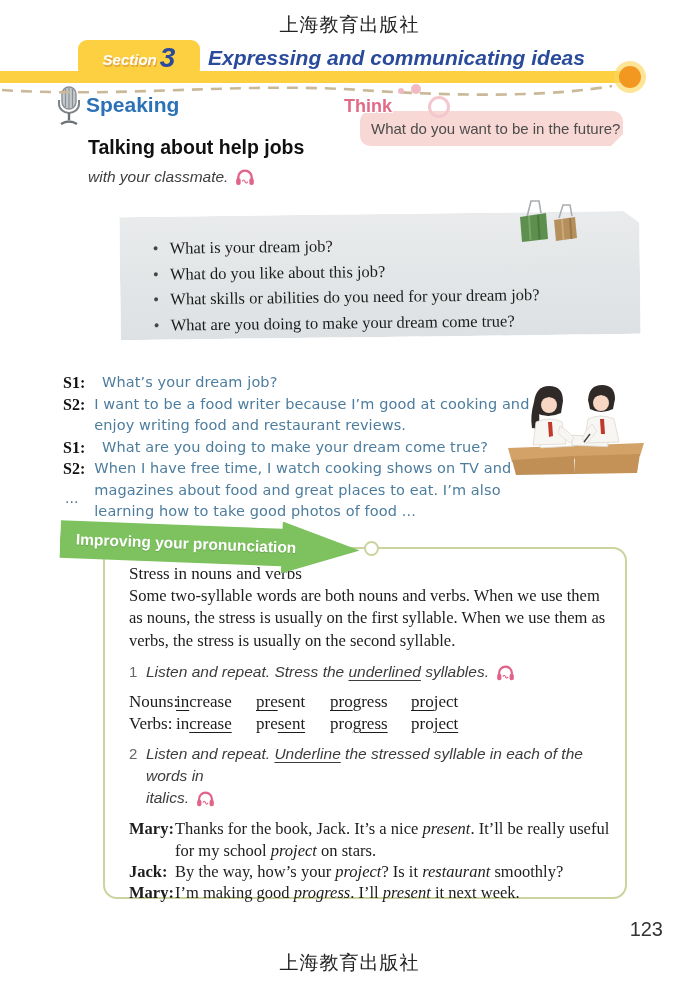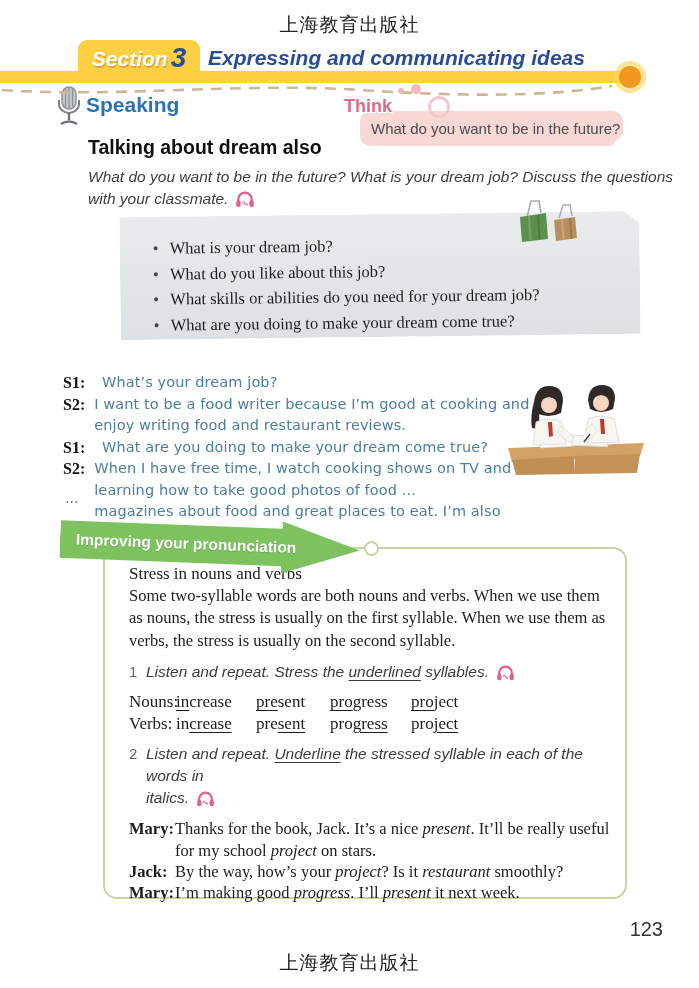--- a/index.html
+++ b/index.html
@@ -7,21 +7,21 @@
         font-family:"Liberation Serif",serif;color:#1c1c1c;}
   .abs{position:absolute;}
 
   
   .publisher{width:100%;text-align:center;font-size:19px;color:#222;letter-spacing:1px;}
 
   
   .sec-tab{left:78px;top:40px;width:122px;height:38px;background:#fcd040;border-radius:9px;
            display:flex;align-items:center;justify-content:center;z-index:2;}
   .sec-word{font-family:"Liberation Sans",sans-serif;font-style:italic;font-weight:bold;
-            font-size:21px;color:#fff;text-shadow:1px 2px 0 #e2a63e;}
+            font-size:15px;color:#fff;text-shadow:1px 2px 0 #e2a63e;}
   .sec-num{font-family:"Liberation Sans",sans-serif;font-style:italic;font-weight:bold;
            font-size:28px;color:#2a4b9b;margin-left:3px;transform:translateY(-1px);}
   .sec-title{left:208px;top:46px;font-family:"Liberation Sans",sans-serif;font-style:italic;
              font-weight:bold;font-size:21px;color:#2a4b9b;z-index:2;}
   .ybar{left:0;top:71px;width:633px;height:12px;background:#fcd040;z-index:1;}
   .ydot{left:619px;top:66px;width:22px;height:22px;border-radius:50%;background:#f2971f;
         box-shadow:0 0 0 5px rgba(252,214,96,.65);z-index:2;}
 
   
   .speak-h{left:86px;top:93px;font-family:"Liberation Sans",sans-serif;font-weight:bold;
@@ -126,23 +126,22 @@
     <path d="M5,38 Q13,33 21,38" fill="none" stroke="#6d7276" stroke-width="2.4"></path>
   </svg>
   <div class="abs speak-h">Speaking</div>
 
   <div class="abs tdot" style="left:398px;top:88px;width:6px;height:6px;"></div>
   <div class="abs tdot" style="left:411px;top:84px;width:10px;height:10px;"></div>
   <div class="abs tring"></div>
   <div class="abs think-label">Think</div>
   <div class="abs think-box">What do you want to be in the future?</div>
 
-  <div class="abs activity-title">Talking about dream also</div>
+  <div class="abs activity-title">Talking about help jobs</div>
   <div class="abs instructions">
-    <div>What do you want to be in the future? What is your dream job? Discuss the questions</div>
     <div>
       <span>with your classmate.</span><svg class="hp" width="22" height="18" viewBox="0 0 24 20">
         <path d="M4.5 14 V10.5 a7.5 7.5 0 0 1 15 0 V14" fill="none" stroke="#e2638a" stroke-width="2.6"></path>
         <rect x="2.2" y="11.5" width="5" height="7.5" rx="2.2" fill="#e2638a"></rect>
         <rect x="16.8" y="11.5" width="5" height="7.5" rx="2.2" fill="#e2638a"></rect>
         <path d="M9 15 q1.5 -3.4 3 0 t3 0" fill="none" stroke="#e2638a" stroke-width="1.3"></path>
       </svg>
     </div>
   </div>
 
@@ -194,22 +193,22 @@
       <div class="srow">
         <span class="slabel">S1:</span>
         <div class="slines">
           <div class="sline">What are you doing to make your dream come true?</div>
         </div>
       </div>
       <div class="srow">
         <span class="slabel">S2:</span>
         <div class="slines">
           <div class="sline">When I have free time, I watch cooking shows on TV and read</div>
+          <div class="sline">magazines about food and great places to eat. I’m also</div>
           <div class="sline">learning how to take good photos of food ...</div>
-          <div class="sline">magazines about food and great places to eat. I’m also</div>
         </div>
       </div>
     </div>
   <div class="abs sellipsis" style="left:65px;top:488px;">...</div>
 
   <svg class="abs students" width="152" height="104" viewBox="0 0 152 104">
     <polygon points="8,76 144,71 140,84 12,90" fill="#d2a268"></polygon>
     <polygon points="12,88 74,84 75,102 16,103" fill="#c08f55"></polygon>
     <polygon points="75,84 140,82 137,101 75,102" fill="#c49257"></polygon>
     <rect x="40" y="66" width="34" height="9" fill="#fdfdfb" transform="rotate(-3 57 70)" stroke="#d8d5ce" stroke-width="0.8"></rect>

